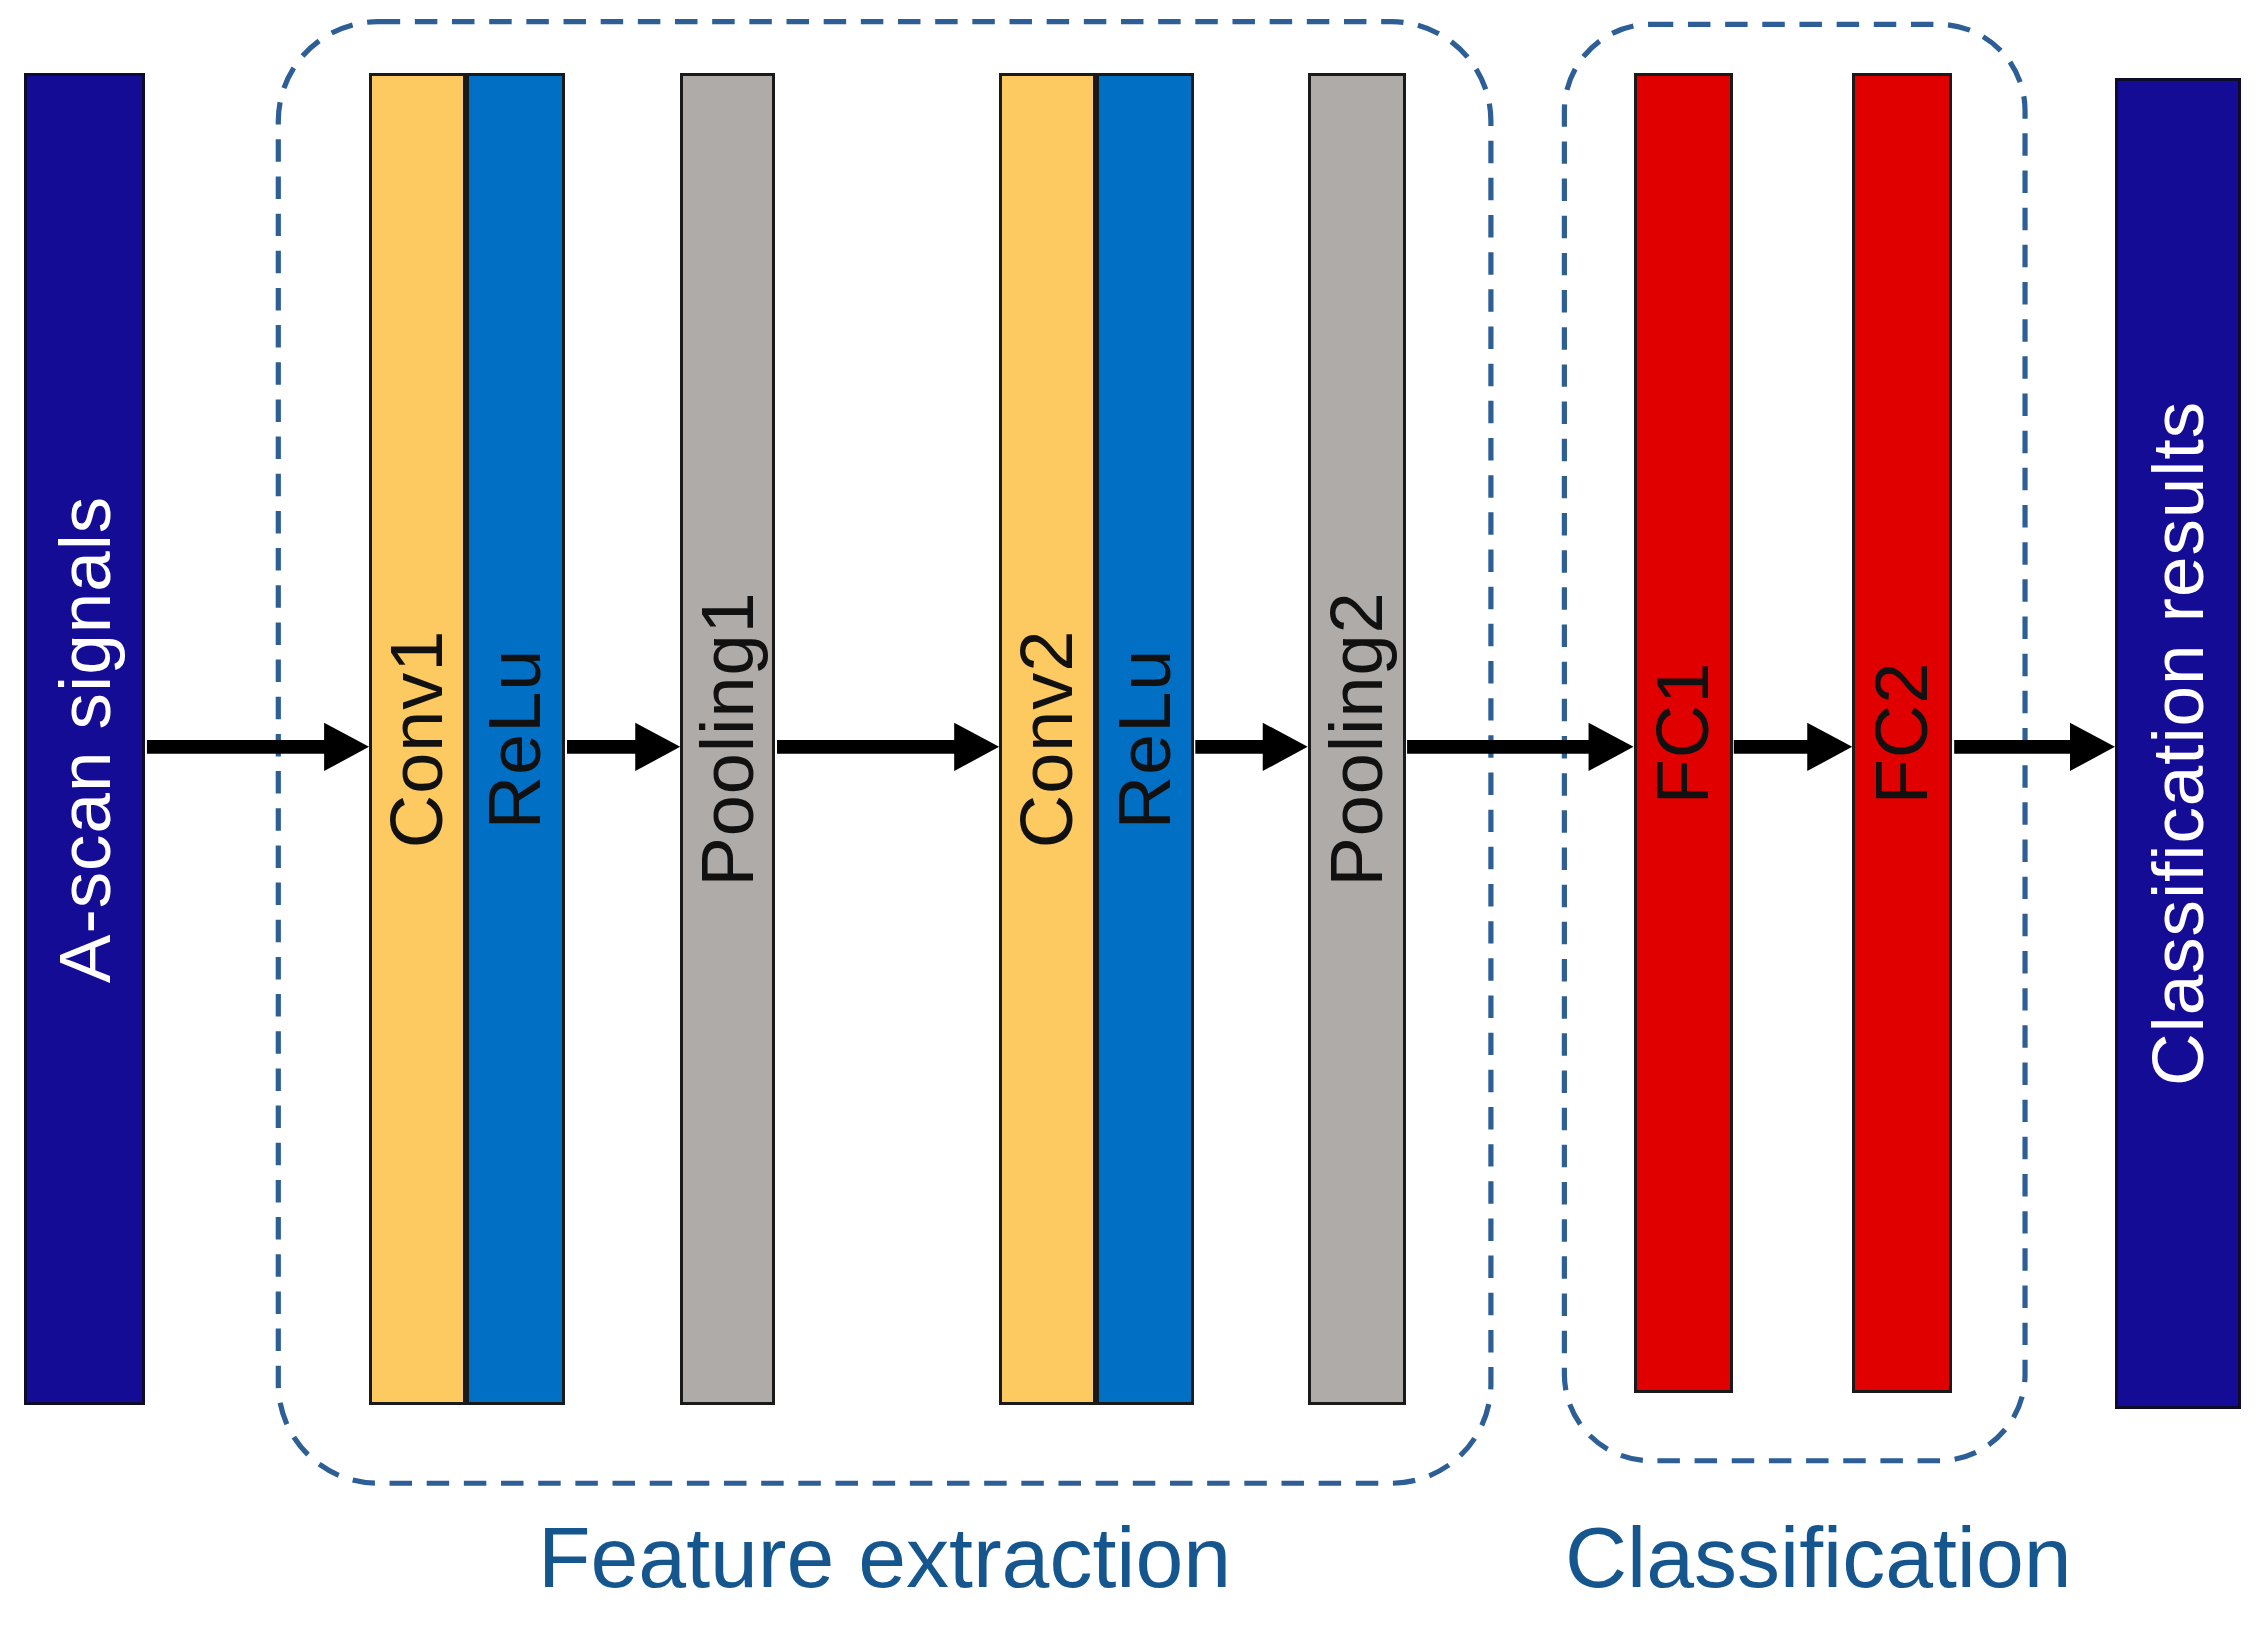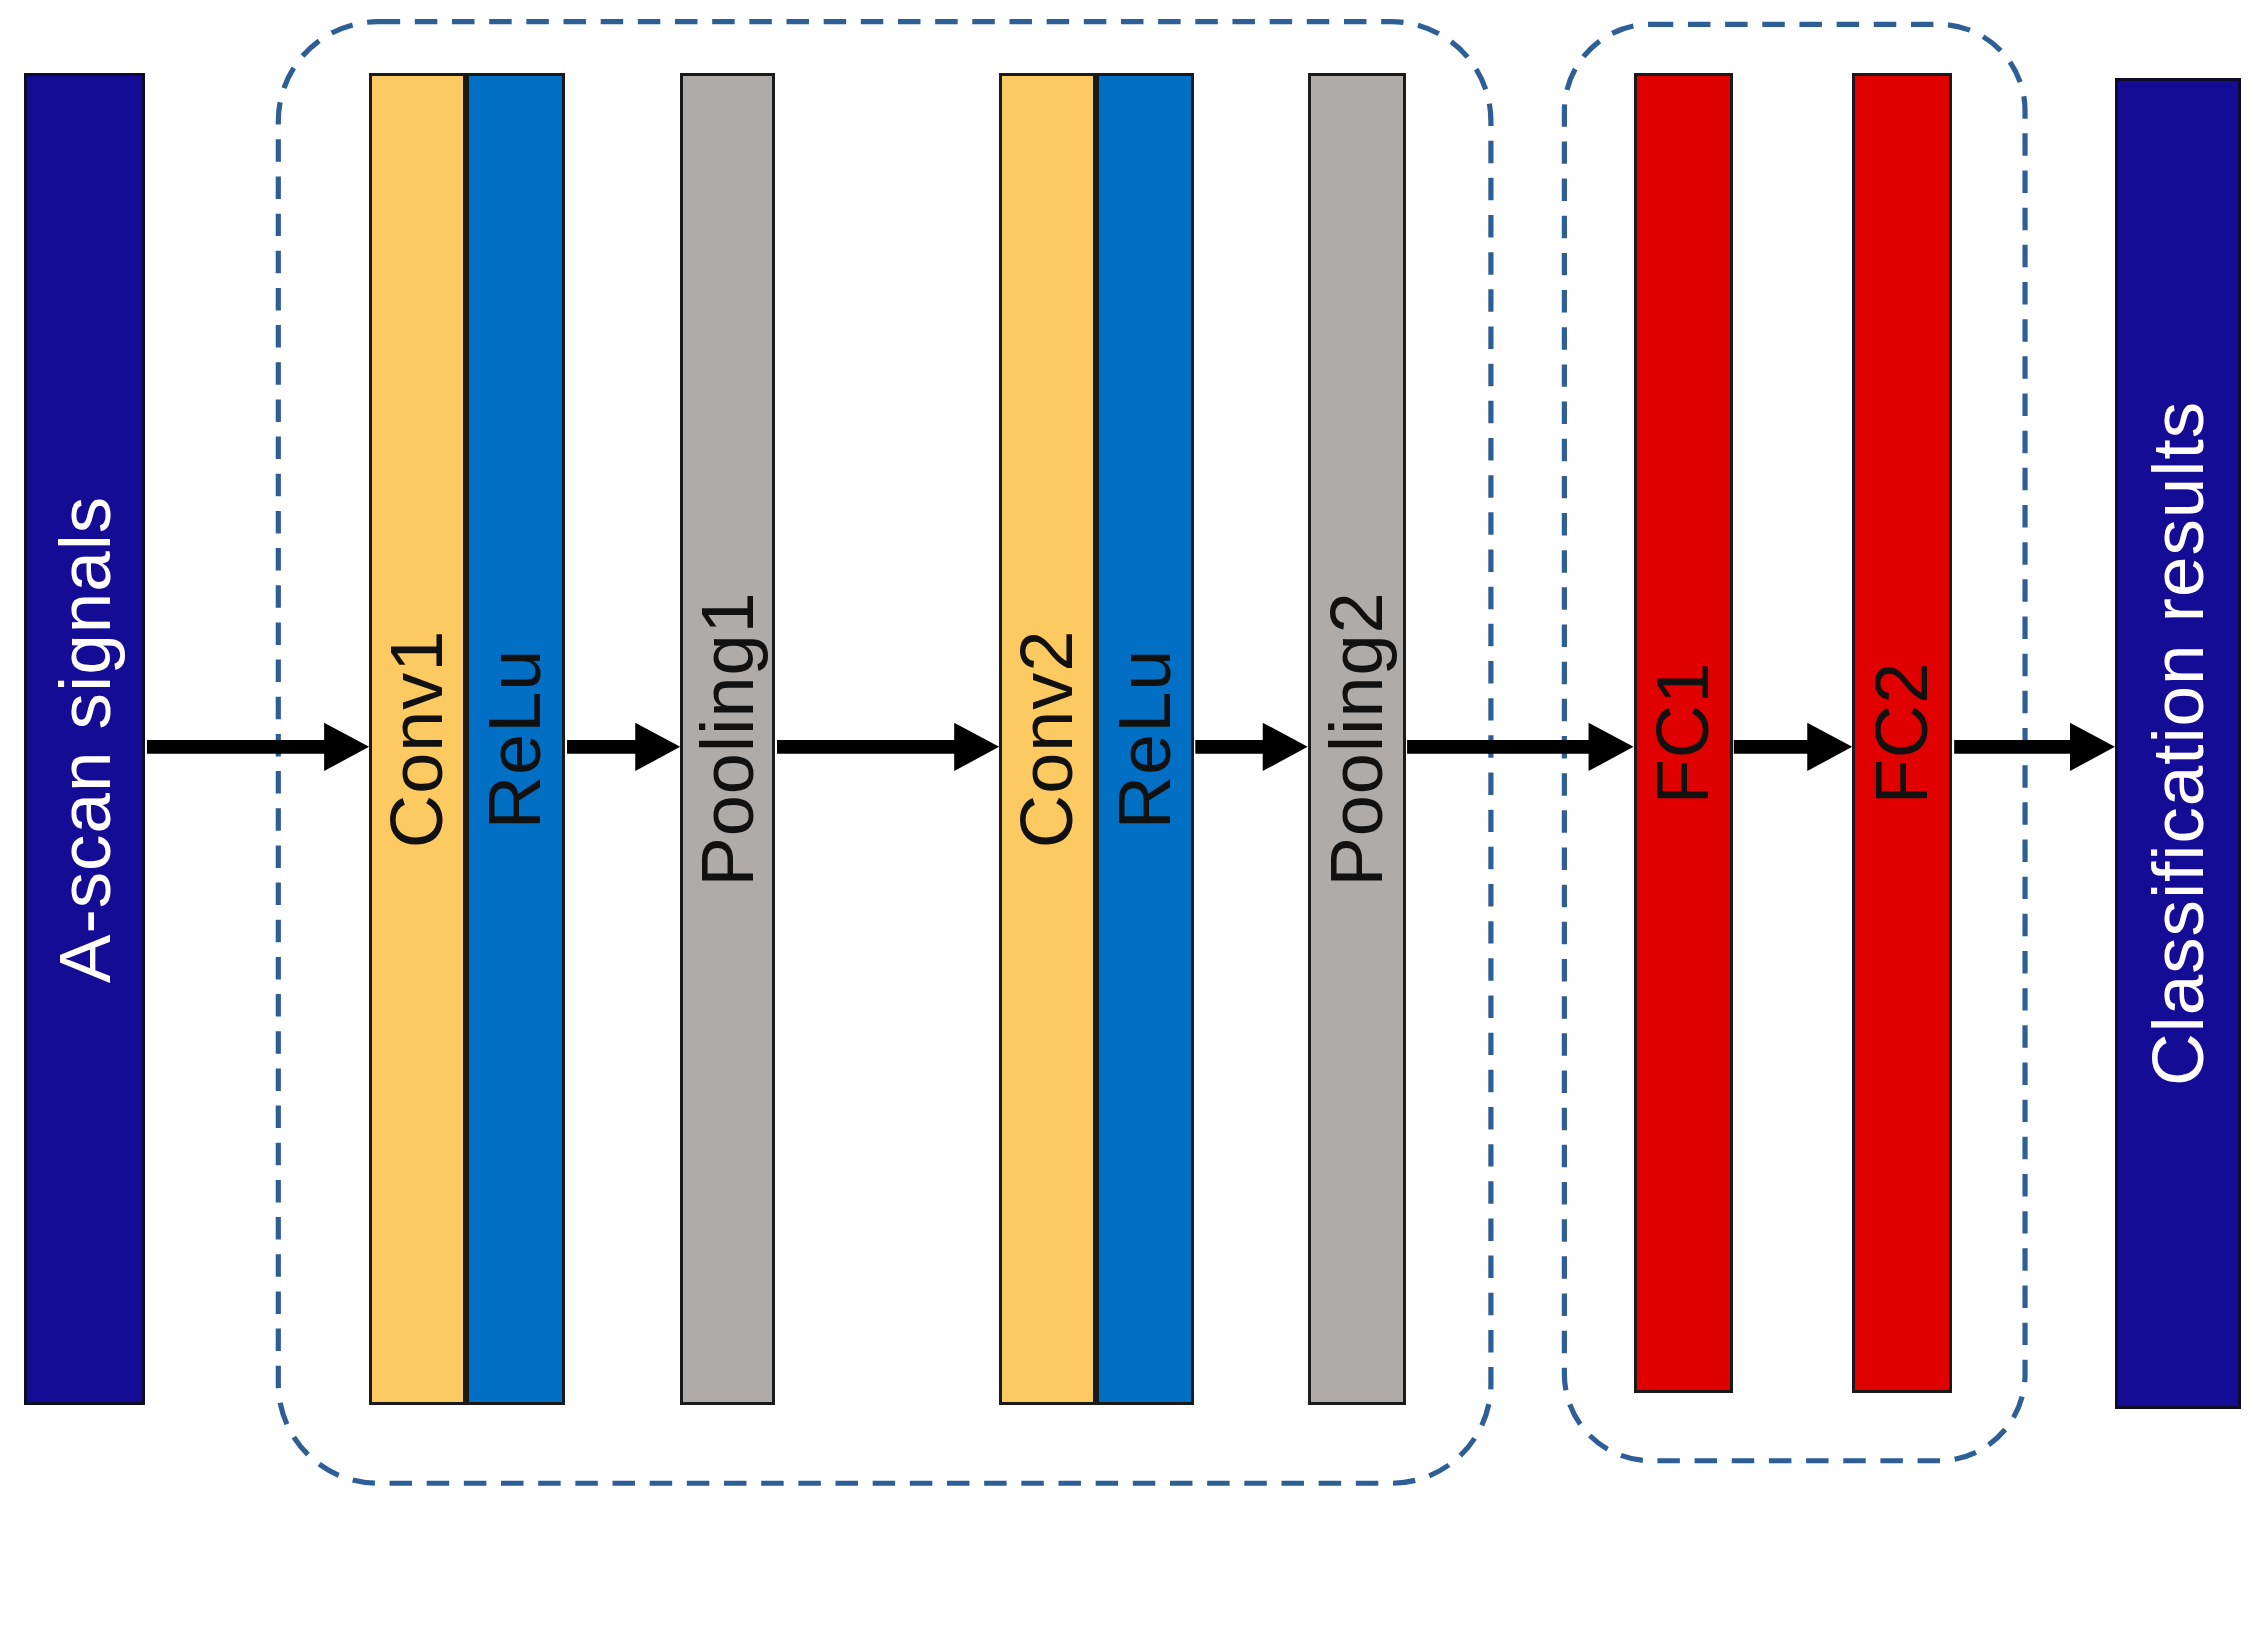--- a/index.html
+++ b/index.html
@@ -129,15 +129,17 @@
     <span class="vlabel">FC1</span>
   </div>
   <div class="bar fc" style="left:1852px; width:100px;">
     <span class="vlabel">FC2</span>
   </div>
 
   <div class="bar io" style="left:2115px; width:126px; top:78px; height:1331px;">
     <span class="vlabel">Classification results</span>
   </div>
 
+  <div class="caption" style="left:278px; width:1213px;">Feature extraction</div>
+  <div class="caption" style="left:1565px; width:461px;">Classification</div>
 
 </div>
 
 
 </body></html>

